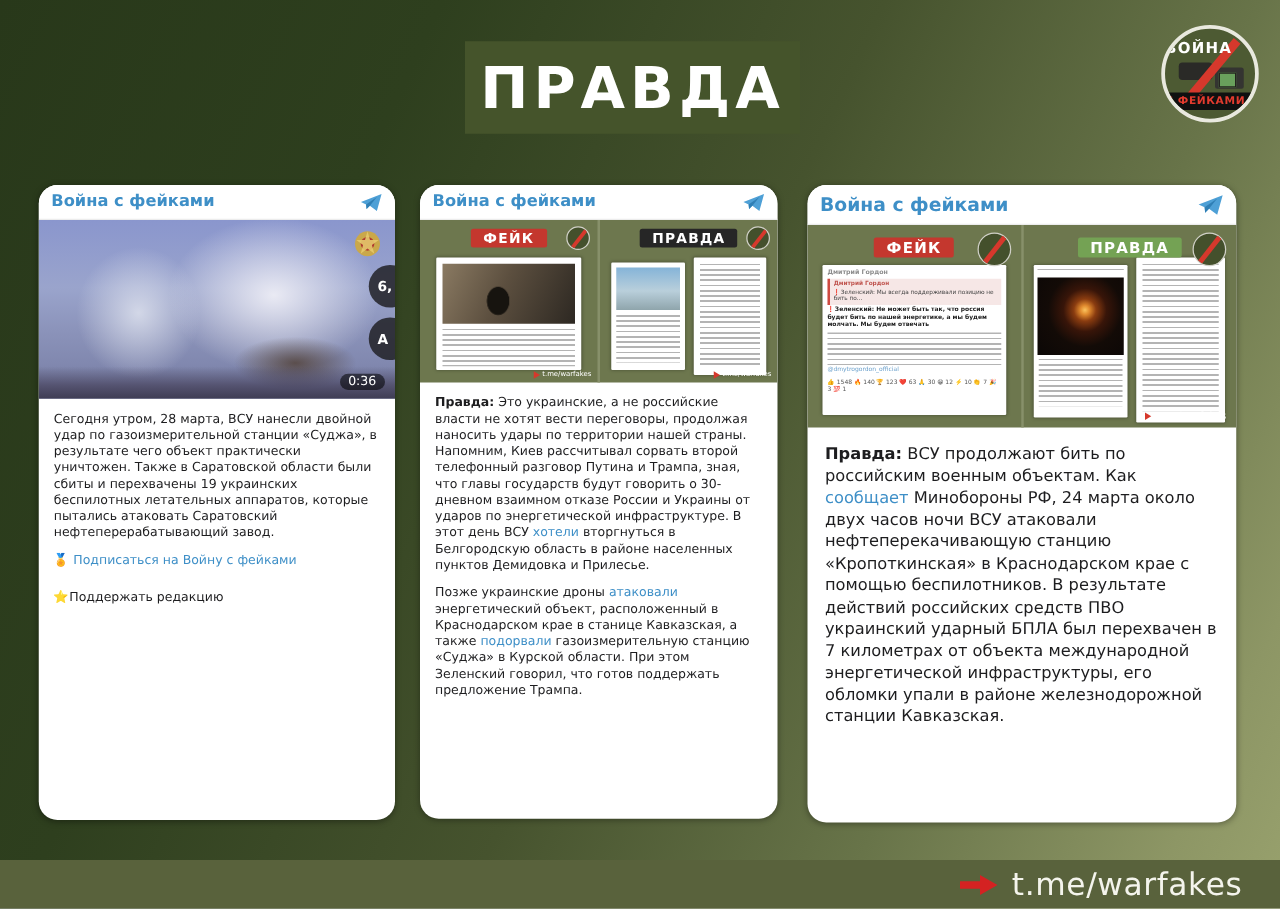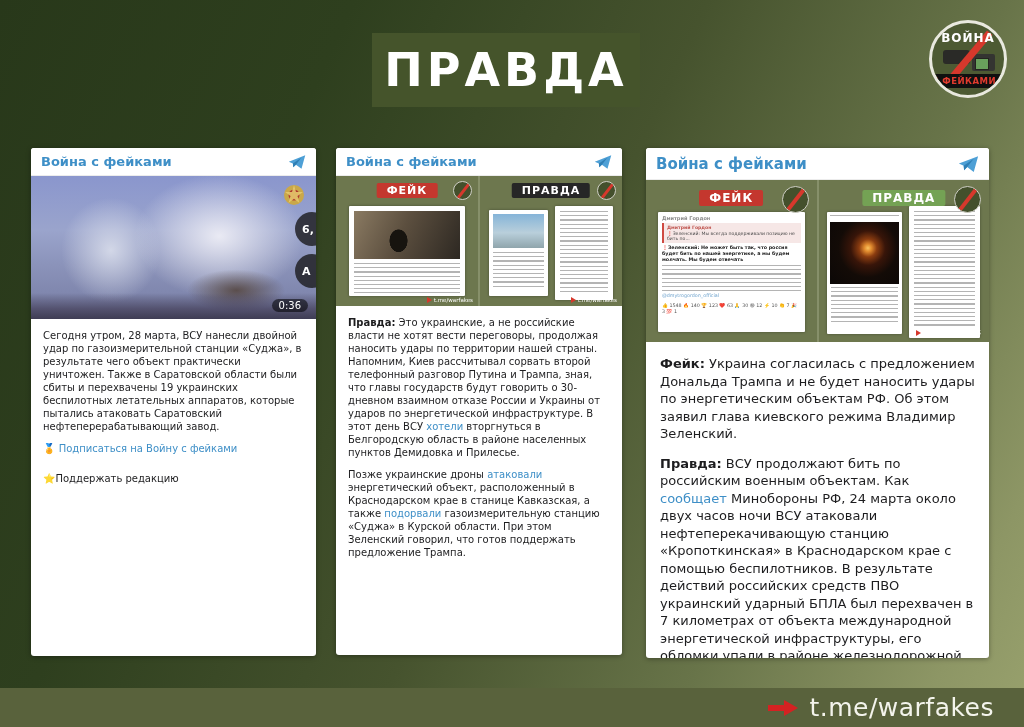--- a/index.html
+++ b/index.html
@@ -8,30 +8,30 @@
     background:linear-gradient(115deg,#28381a 0%,#2e3f1e 26%,#46532e 52%,#687449 74%,#8d9665 92%,#98a16d 100%);}
 
   
   .title-box{position:absolute;left:372px;top:33px;width:268px;height:74px;background:#45542b;
     display:flex;align-items:center;justify-content:center;}
   .title-box span{font-weight:bold;font-size:46px;color:#fff;letter-spacing:4px;}
 
   
   .logo{position:absolute;left:929px;top:20px;width:78px;height:78px;border-radius:50%;
     background:#4d5a33;border:3px solid #e9e9df;box-sizing:border-box;overflow:hidden;}
-  .logo-top{position:absolute;top:8px;width:100%;text-align:center;color:#fff;font-size:12px;font-weight:bold;letter-spacing:1px;}
+  .logo-top{position:absolute;top:8px;width:100%;color:#fff;font-size:12px;font-weight:bold;letter-spacing:1px;}
   .cam1{position:absolute;left:11px;top:27px;width:27px;height:14px;background:#2a2a27;border-radius:3px;}
   .cam2{position:absolute;left:40px;top:31px;width:23px;height:17px;background:#343431;border-radius:2px;}
   .cam3{position:absolute;left:43px;top:35px;width:12px;height:10px;background:#69a05c;border:1px solid #24241f;}
   .logo-slash{position:absolute;left:33px;top:2px;width:7px;height:66px;background:#d6382c;transform:rotate(40deg);}
   .logo-band{position:absolute;bottom:7px;width:100%;height:14px;background:#101010;color:#e23b2e;
     font-size:8.5px;font-weight:bold;text-align:left;line-height:14px;letter-spacing:0.5px;}
 
   
-  .card{position:absolute;background:#fff;border-radius:3px;overflow:hidden;box-shadow:0 1px 5px rgba(0,0,0,.35);}
+  .card{position:absolute;background:#fff;border-radius:15px;overflow:hidden;box-shadow:0 1px 5px rgba(0,0,0,.35);}
   .card1{left:31px;top:148px;width:285px;height:508px;}
   .card2{left:336px;top:148px;width:286px;height:507px;}
   .card3{left:646px;top:148px;width:343px;height:510px;}
   .card-header{height:27px;display:flex;align-items:center;justify-content:space-between;
     padding:0 10px;border-bottom:1px solid #ececec;background:#fff;}
   .card3 .card-header{height:31px;}
   .channel{color:#3e8fc7;font-weight:bold;font-size:13px;}
   .card3 .channel{font-size:15px;}
   .tg-icon{flex:0 0 auto;}
 
@@ -227,21 +227,20 @@
         <div class="shot" style="left:53%;top:26px;width:42%;height:132px">
           <div class="ph" style="height:118px;margin:5px"></div>
         </div>
       </div>
       <span class="wm">
         <span class="wm-tri"></span>
         <span>t.me/warfakes</span>
       </span>
     </div>
     <div class="body">
-      <p class="para"><span class="seg-b">Фейк:</span><span> Украина согласилась с предложением Дональда Трампа и не будет наносить удары по энергетическим объектам РФ. Об этом заявил глава киевского режима Владимир Зеленский.</span></p>
       <p class="para"><span class="seg-b">Правда:</span><span> ВСУ продолжают бить по российским военным объектам. Как </span><span class="seg-l">сообщает</span><span> Минобороны РФ,  24 марта около двух часов ночи ВСУ атаковали нефтеперекачивающую станцию «Кропоткинская» в Краснодарском крае с помощью беспилотников. В результате действий российских средств ПВО украинский ударный БПЛА был перехвачен в 7 километрах от объекта международной энергетической инфраструктуры, его обломки упали в районе железнодорожной станции Кавказская.</span></p>
 
     </div>
   </div>
 
   <div class="footer">
     <svg width="30" height="16" viewBox="0 0 30 16">
       <path d="M0 5 h16 v-5 l14 8 -14 8 v-5 h-16 z" fill="#d42222"></path>
     </svg>
     <span class="f-site">t.me/warfakes</span>

